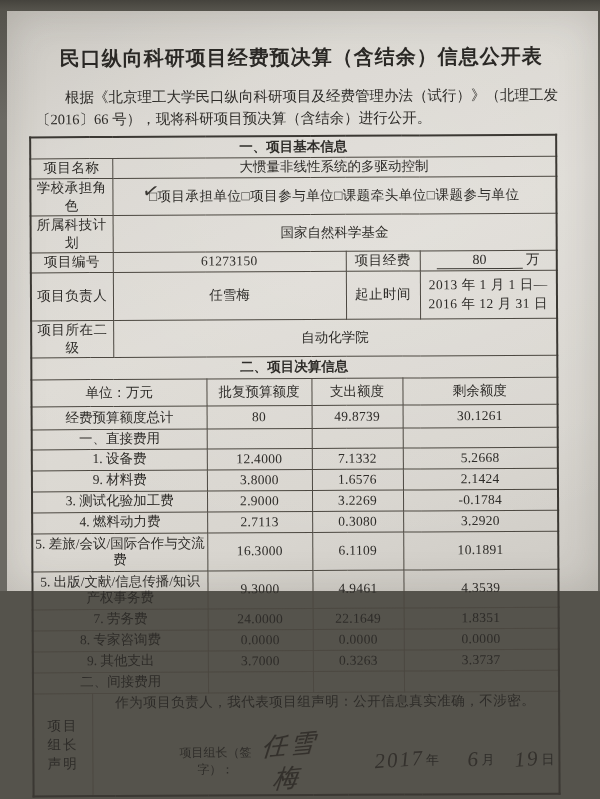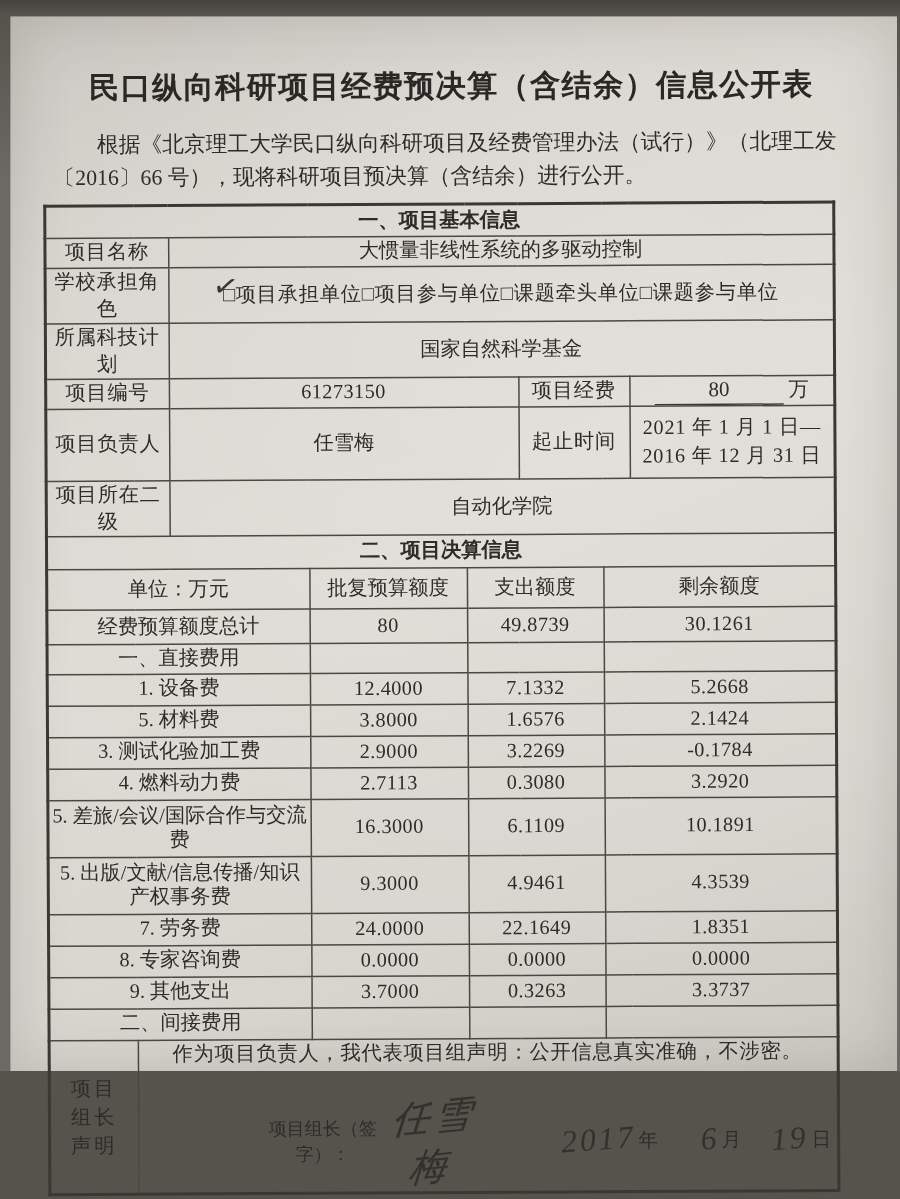--- a/index.html
+++ b/index.html
@@ -2,21 +2,21 @@
 <html><head>
 <meta charset="utf-8">
 <style>
   html,body{margin:0;padding:0;}
   body{
     width:600px;height:799px;overflow:hidden;
     font-family:"Liberation Serif","DejaVu Serif",serif;
     background:#55534c;
   }
   .photo{
-    position:relative;width:600px;height:714px;
+    position:relative;width:600px;height:591px;
     background:linear-gradient(#45433d 0px,#55534c 10px,#6b6963 120px,#6b6963);
   }
   .paper{
     position:absolute;top:11px;left:7px;right:2px;bottom:0;
     background:
       radial-gradient(130% 95% at 62% 32%, rgba(255,255,255,.16), rgba(0,0,0,0) 65%),
       linear-gradient(158deg,#c9c6c0 0%,#d8d5cf 20%,#dedbd5 48%,#d8d5cf 78%,#cdcac4 100%);
     box-shadow:inset 0 0 40px rgba(60,55,45,.18);
   }
   .sheet{position:absolute;inset:0;transform:rotate(-0.3deg);color:#2e2c29;}
@@ -125,21 +125,21 @@
             <td>
               <span class="blank">80</span>
               <span>万</span>
             </td>
           </tr>
           <tr class="h48">
             <td class="lbl" colspan="2">项目负责人</td>
             <td colspan="3">任雪梅</td>
             <td class="lbl" colspan="2">起止时间</td>
             <td class="period">
-              <div>2021 年 1 月 1 日—</div>
+              <div>2013 年 1 月 1 日—</div>
               <div>2016 年 12 月 31 日</div>
             </td>
           </tr>
           <tr class="h22">
             <td class="lbl" colspan="2">项目所在二级</td>
             <td colspan="6">自动化学院</td>
           </tr>
 
           <tr class="h22">
             <td class="sec" colspan="8">二、项目决算信息</td>
@@ -163,21 +163,21 @@
             <td colspan="2"></td>
             <td colspan="2"></td>
           </tr>
           <tr class="h21">
             <td class="left" colspan="3">1. 设备费</td>
             <td class="num">12.4000</td>
             <td class="num" colspan="2">7.1332</td>
             <td class="num" colspan="2">5.2668</td>
           </tr>
           <tr class="h21">
-            <td class="left" colspan="3">5. 材料费</td>
+            <td class="left" colspan="3">9. 材料费</td>
             <td class="num">3.8000</td>
             <td class="num" colspan="2">1.6576</td>
             <td class="num" colspan="2">2.1424</td>
           </tr>
           <tr class="h21">
             <td class="left" colspan="3">3. 测试化验加工费</td>
             <td class="num">2.9000</td>
             <td class="num" colspan="2">3.2269</td>
             <td class="num" colspan="2">-0.1784</td>
           </tr>

